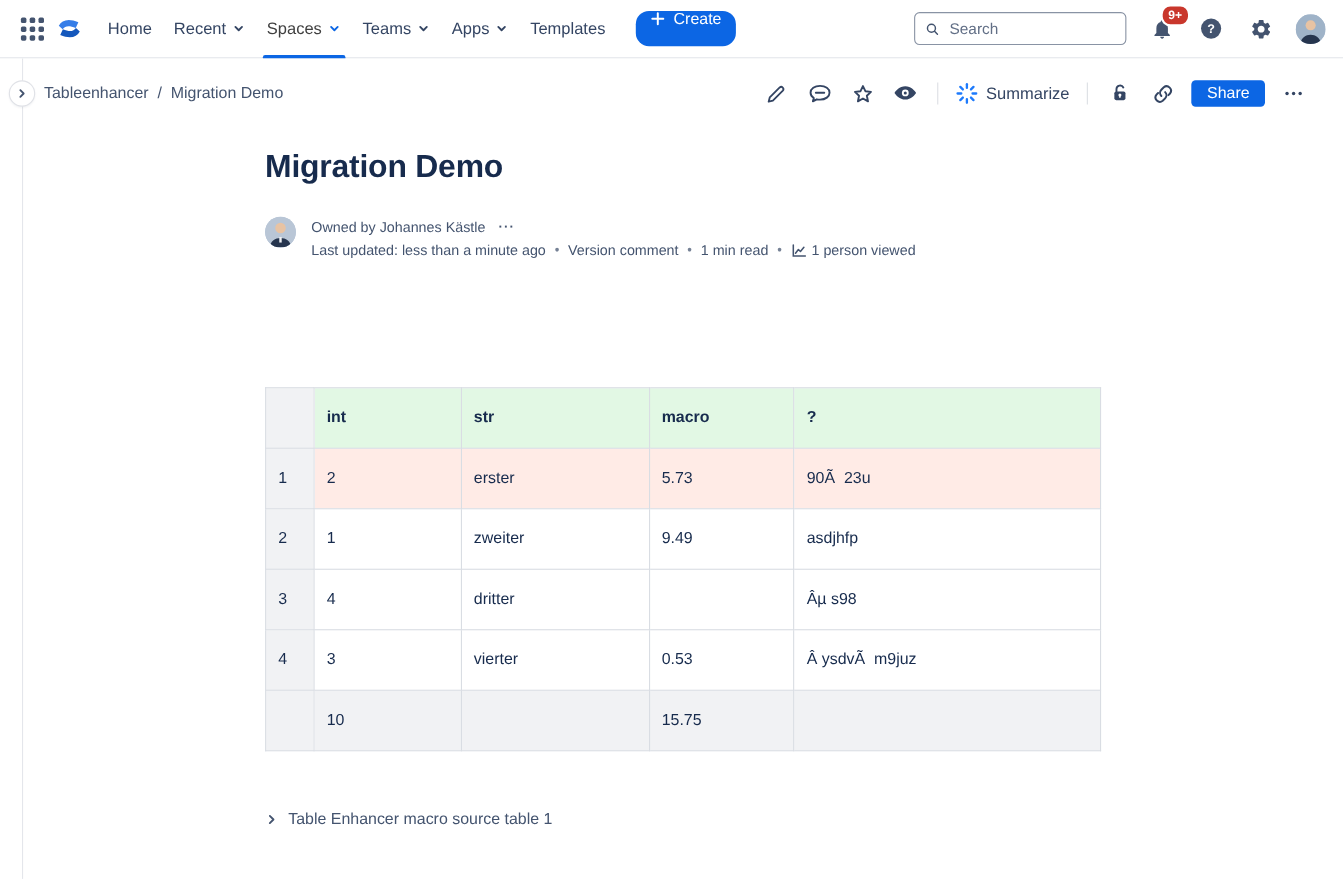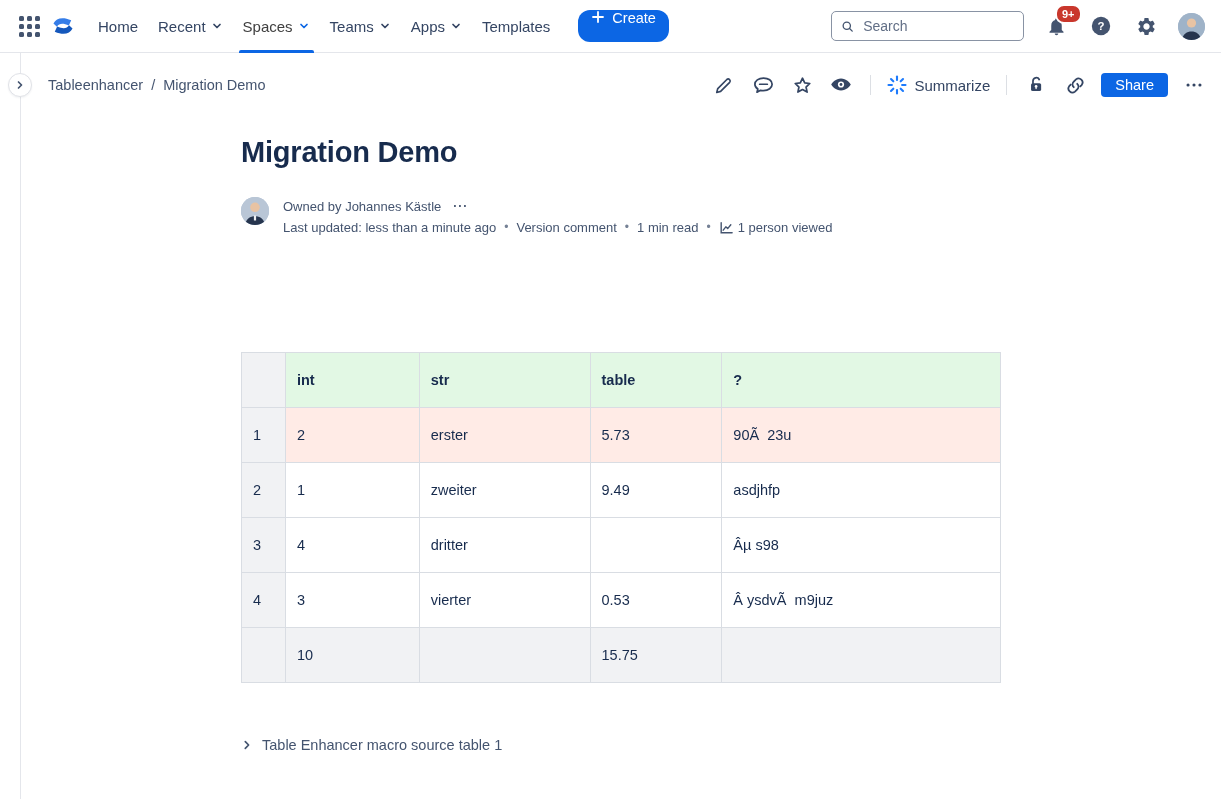--- a/index.html
+++ b/index.html
@@ -61,26 +61,26 @@
 
   
   .rail { position:absolute; left:20px; top:53px; bottom:0; width:1px; background:#E4E6EB; }
   .expand-btn {
     position:absolute; left:8px; top:73px; width:24px; height:24px; border-radius:50%;
     background:#fff; border:1px solid #E0E2E7; display:flex; align-items:center; justify-content:center;
     cursor:pointer; z-index:4; box-shadow:0 1px 2px rgba(9,30,66,.06);
   }
   .page-header { position:relative; height:64px; }
   .breadcrumb {
-    position:absolute; left:48px; top:50%; transform:translateY(-50%);
+    position:absolute; left:40px; top:50%; transform:translateY(-50%);
     display:flex; align-items:center; gap:8px; font-size:14.5px; color:#44546F;
   }
   .breadcrumb .crumb { cursor:pointer; }
   .actions {
-    position:absolute; right:14px; top:50%; transform:translateY(-50%);
+    position:absolute; right:32px; top:50%; transform:translateY(-50%);
     display:flex; align-items:center; gap:13px;
   }
   .abtn { width:26px; height:26px; display:flex; align-items:center; justify-content:center; cursor:pointer; }
   .vdiv { width:1px; height:20px; background:#DCDFE4; margin:0 3px; }
   .summarize { display:flex; align-items:center; gap:7px; cursor:pointer; font-size:15px; font-weight:500; color:#344563; }
   .share-btn {
     background:#0C66E4; color:#fff; border:none; border-radius:4px; height:24px;
     padding:0 14px; font-size:14.5px; font-weight:500; cursor:pointer; font-family:inherit;
   }
 
@@ -338,21 +338,21 @@
         <col style="width:134px">
         <col style="width:171px">
         <col style="width:132px">
         <col style="width:279px">
     </colgroup>
     <thead>
       <tr id="hdr-row">
         <th class="corner"></th>
       <th>int</th>
           <th>str</th>
-          <th>table</th>
+          <th>macro</th>
           <th>?</th>
         </tr>
     </thead>
     <tbody id="tbl-body">
         <tr class="hl-red">
           <td class="rownum">1</td>
           <td>2</td>
           <td>erster</td>
           <td>5.73</td>
           <td>90Ã&nbsp; 23u</td>

